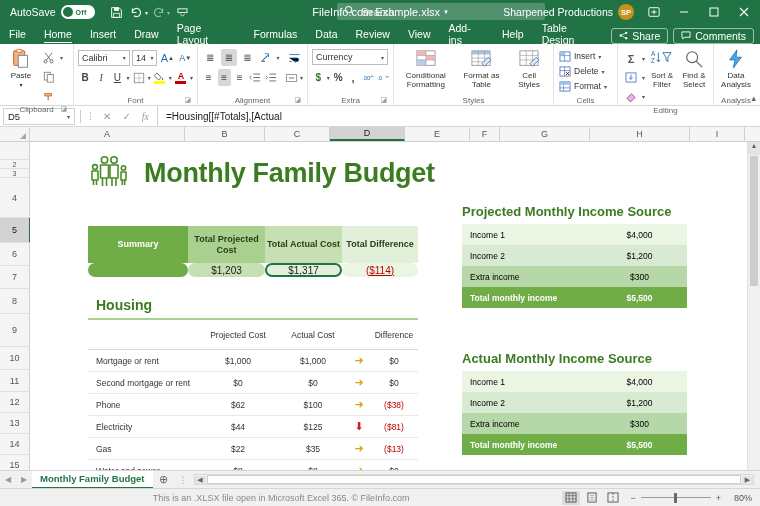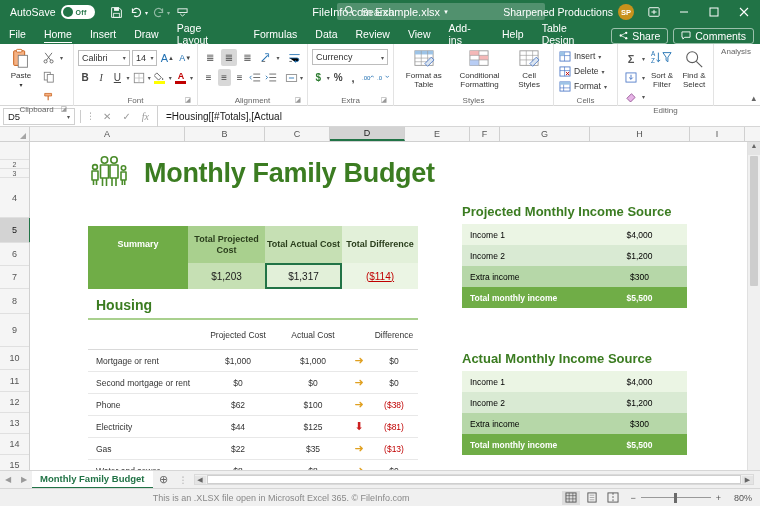--- a/index.html
+++ b/index.html
@@ -91,21 +91,21 @@
   .rh { border-bottom:1px solid #e0e0e0; font-size:9px; color:#555; display:flex; align-items:center; justify-content:center; background:#f5f5f5;}
   .rh.sel { background:#d3d3d3; color:#1a1a1a; border-right:2px solid #217346; margin-right:-2px;}
   .sheet { flex:1; position:relative; background:#fff; overflow:hidden;}
 
   
   .title-row { position:absolute; left:88px; top:142px; display:flex; align-items:center; gap:14px;}
   .ttl { font-size:27px; color:#3b7c21; font-weight:bold; letter-spacing:-.3px; }
   .sumtable { position:absolute; left:88px; top:190px; width:330px; display:flex;margin-top:24px; }
   .sc { display:flex; flex-direction:column; }
   .sc .hd { height:37px; display:flex; align-items:center; justify-content:center; text-align:center; font-size:9px; font-weight:bold; line-height:11px;}
-  .sc .vl { height:26px; display:flex; align-items:center; justify-content:center; font-size:10px;}
+  .sc .vl { height:14px; display:flex; align-items:center; justify-content:center; font-size:10px;border-radius:10px;}
 
   .sec-title { position:absolute; font-size:14px; font-weight:bold; color:#3b7c21; }
   .housing-tbl { position:absolute; left:88px; top:300px; width:330px; font-size:8.5px; color:#333;}
   .htr { display:flex; border-bottom:1px solid #e8e8e8; height:22px; align-items:center;}
   .htr.hdr { height:30px; font-size:8.5px; color:#333; border-bottom:1px solid #d9d9d9;}
   .hc0 { width:110px; padding-left:8px; }
   .hc1 { width:80px; text-align:center;}
   .hc2 { width:70px; text-align:center;}
   .hc3 { width:22px; text-align:center; font-size:11px;}
   .hc4 { width:48px; text-align:center;}
@@ -460,43 +460,43 @@
         </div>
       </div>
       <div class="grp-title" style="margin-top:auto;">
         <span>Extra</span>
         <span class="dlg">◪</span>
       </div>
     </div>
 
     <div class="grp" style="width:160px;">
       <div class="grp-body" style="justify-content:space-around;">
-        <div class="bigbtn" style="width:48px;">
-          <span class="ic">
-            <svg width="22" height="20" viewBox="0 0 24 22">
-                <rect x="2" y="2" width="20" height="16" fill="#fff" stroke="#9a9a9a" stroke-width="1"></rect>
-                <rect x="2" y="2" width="20" height="4" fill="#9dc3e6"></rect>
-                <path d="M2 10h20M2 14h20M9 2v16M16 2v16" stroke="#9a9a9a" stroke-width=".7"></path>
-                <path d="M13 16l7-7 3 3-7 7z" fill="#dbe5f1" stroke="#4472c4" stroke-width=".9"></path>
-              </svg>
-          </span>
-          <span class="lbl">Format as Table</span>
-        </div>
         <div class="bigbtn" style="width:52px;">
           <span class="ic">
             <svg width="22" height="20" viewBox="0 0 24 22">
                 <rect x="2" y="2" width="20" height="16" fill="#fff" stroke="#9a9a9a" stroke-width="1"></rect>
                 <rect x="2" y="2" width="10" height="5" fill="#f4b8b8"></rect>
                 <rect x="12" y="7" width="10" height="5" fill="#f4b8b8"></rect>
                 <rect x="2" y="12" width="10" height="6" fill="#b8cdf4"></rect>
                 <path d="M2 7h20M2 12h20M12 2v16" stroke="#9a9a9a" stroke-width=".7"></path>
               </svg>
           </span>
           <span class="lbl">Conditional Formatting</span>
         </div>
+        <div class="bigbtn" style="width:48px;">
+          <span class="ic">
+            <svg width="22" height="20" viewBox="0 0 24 22">
+                <rect x="2" y="2" width="20" height="16" fill="#fff" stroke="#9a9a9a" stroke-width="1"></rect>
+                <rect x="2" y="2" width="20" height="4" fill="#9dc3e6"></rect>
+                <path d="M2 10h20M2 14h20M9 2v16M16 2v16" stroke="#9a9a9a" stroke-width=".7"></path>
+                <path d="M13 16l7-7 3 3-7 7z" fill="#dbe5f1" stroke="#4472c4" stroke-width=".9"></path>
+              </svg>
+          </span>
+          <span class="lbl">Format as Table</span>
+        </div>
         <div class="bigbtn" style="width:36px;">
           <span class="ic">
             <svg width="22" height="20" viewBox="0 0 24 22">
                 <rect x="2" y="2" width="20" height="16" fill="#fff" stroke="#9a9a9a" stroke-width="1"></rect>
                 <path d="M2 7h20M2 12h20M9 2v16M16 2v16" stroke="#9a9a9a" stroke-width=".7"></path>
                 <path d="M13 16l7-7 3 3-7 7z" fill="#dbe5f1" stroke="#4472c4" stroke-width=".9"></path>
               </svg>
           </span>
           <span class="lbl">Cell Styles</span>
         </div>
@@ -594,20 +594,30 @@
           </span>
           <span class="lbl">Find &amp; Select</span>
         </div>
       </div>
       <div class="grp-title">
         <span>Editing</span>
       </div>
     </div>
 
     <div class="grp" style="width:44px;border-right:none;">
+      <div class="grp-body" style="justify-content:center;">
+        <div class="bigbtn" style="width:38px;">
+          <span class="ic">
+            <svg width="20" height="20" viewBox="0 0 22 22">
+                <path d="M12 1L4 12h6l-2 9 9-12h-6z" fill="#4ca6e8" stroke="#1f6fb2" stroke-width=".9"></path>
+              </svg>
+          </span>
+          <span class="lbl">Data Analysis</span>
+        </div>
+      </div>
       <div class="grp-title">
         <span>Analysis</span>
       </div>
     </div>
     <span class="collapse">▴</span>
   </div>
 
   <div class="fbar">
     <span class="namebox">
       <span class="nv">D5</span>

